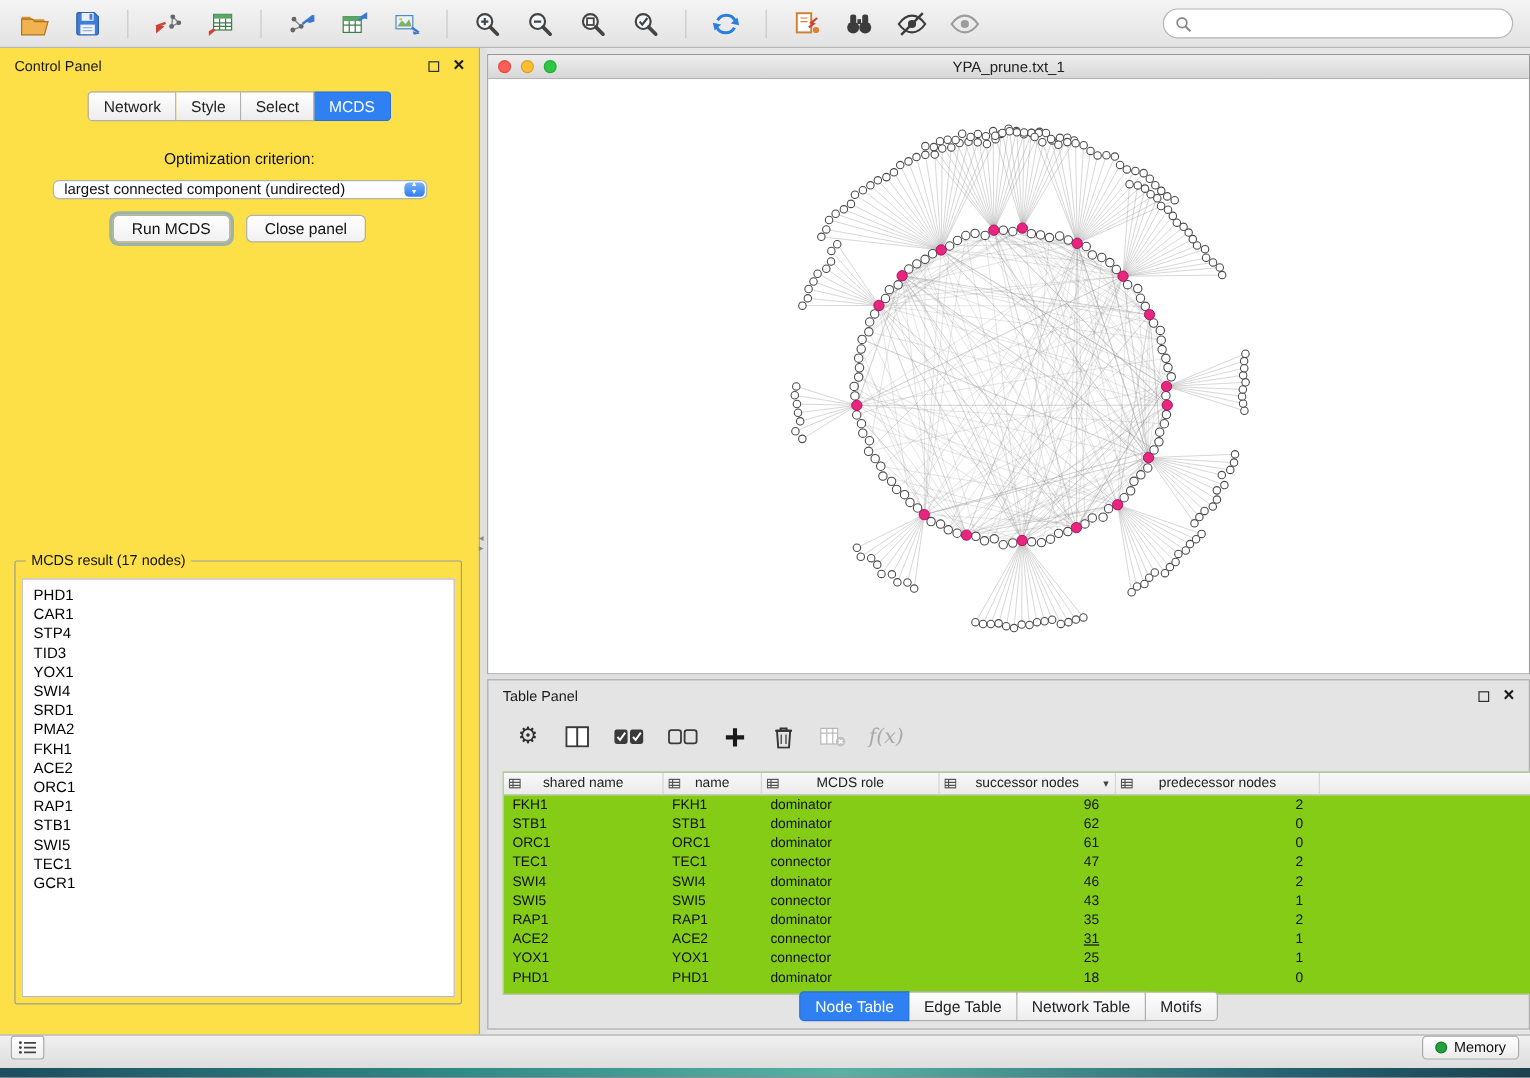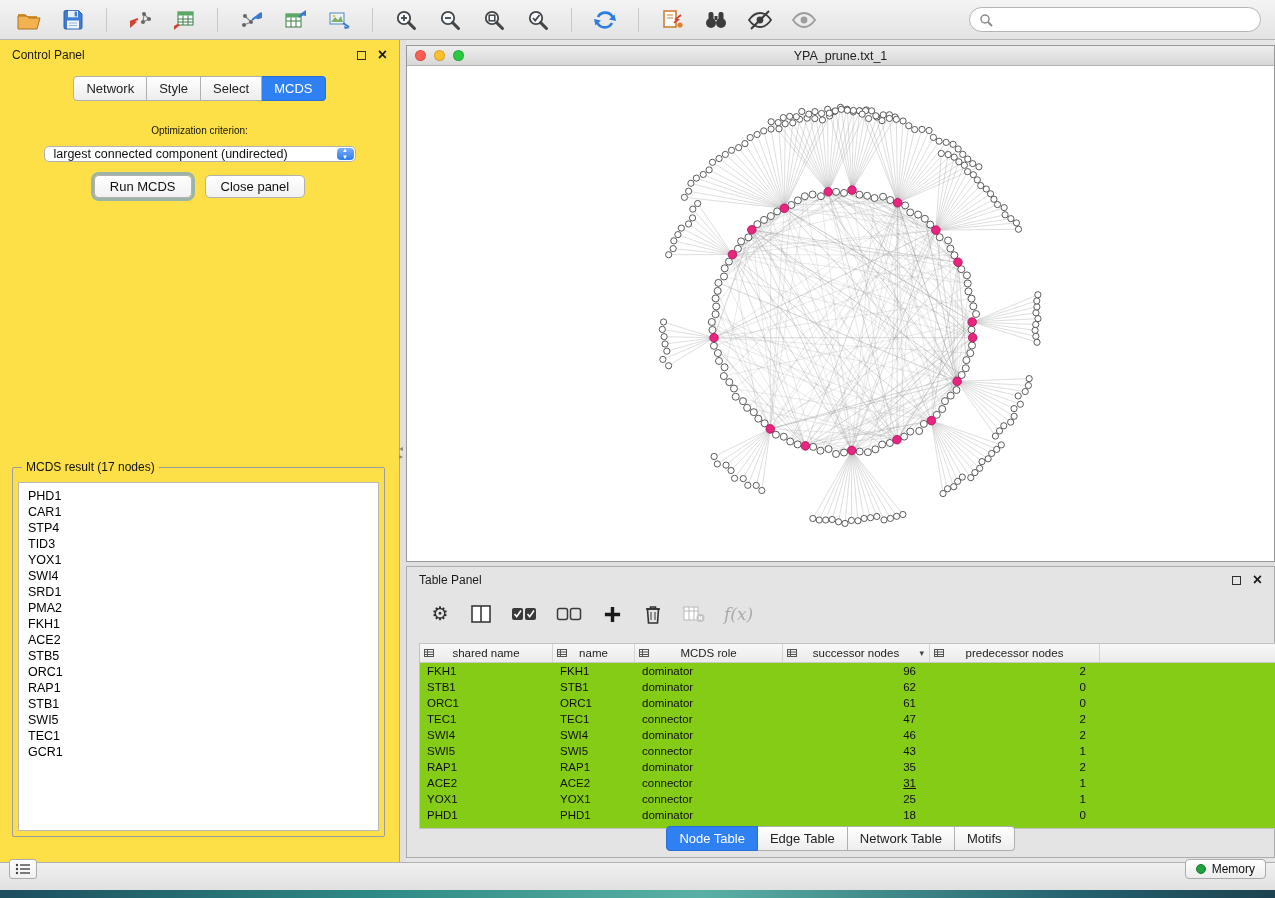--- a/index.html
+++ b/index.html
@@ -21,21 +21,21 @@
   .cp-header{height:30px;display:flex;align-items:center;padding:0 12px;font-size:12px;color:#1b1b1b}
   .win-btns{margin-left:auto;display:flex;align-items:center;gap:12px}
   .float-btn{width:9px;height:9px;border:1.4px solid #2f2f2f;display:inline-block}
   .close-btn{font-size:16px;font-weight:bold;color:#1b1b1b;line-height:12px}
   .seg-tabs{display:flex;justify-content:center;margin-top:6px}
   .seg-tab{font-family:"Liberation Sans",sans-serif;font-size:13px;padding:4px 12px;background:linear-gradient(#ffffff,#ededed);
            border:1px solid #b0b0b0;border-left-width:0;color:#222;cursor:default}
   .seg-tab:first-child{border-left-width:1px;border-radius:4px 0 0 4px}
   .seg-tab:last-child{border-radius:0 4px 4px 0}
   .seg-tab.active{background:#2f80f2;border-color:#2a6fd6;color:#fff}
-  .cp-opt-label{text-align:center;margin-top:24px;font-size:10px;color:#111}
+  .cp-opt-label{text-align:center;margin-top:24px;font-size:13px;color:#111}
   .cp-select{width:312px;height:16px;margin:10px auto 0;background:#fff;border:1px solid #b2b2b2;border-radius:5px;
              display:flex;font-size:12.5px;position:relative;padding:0 24px 0 9px;color:#111}
   .cp-select .stepper{position:absolute;right:1px;top:1px;bottom:1px;width:17px;border-radius:4px;
              background:linear-gradient(#79b0f8,#2f7cf0);color:#fff;display:flex;flex-direction:column;
              align-items:center;justify-content:center;font-size:6px;line-height:7px}
   .cp-buttons{display:flex;justify-content:center;gap:13px;margin-top:13px}
   .cp-btn{font-family:"Liberation Sans",sans-serif;font-size:13px;padding:3px 15px;background:linear-gradient(#ffffff,#f1f1f1);
           border:1px solid #b2b2b2;border-radius:5px;color:#111}
   .cp-btn.focus{box-shadow:0 0 0 3px rgba(77,144,245,.55)}
   .mcds-group{position:absolute;left:12px;width:373px;top:420px;height:377px;border:1px solid #9c9c9c;border-radius:2px;padding:8px 5px 5px 5px}
@@ -74,21 +74,21 @@
   .tbody{position:absolute;top:19px;left:0;right:12px;bottom:0}
   .trow{display:flex;height:16px;align-items:center}
   .td{font-size:11.5px;color:#111;padding-left:7px;overflow:hidden;white-space:nowrap}
   .td.num{text-align:right;padding-right:14px;padding-left:0}
   .scrollbar{position:absolute;top:19px;right:0;bottom:0;width:12px;background:#f4f4f4;border-left:1px solid #ddd}
   .thumb{position:absolute;top:2px;left:2px;width:8px;height:76px;background:#c5c5c5;border-radius:4px}
   .tp-tabs{position:absolute;left:0;right:0;bottom:6px;display:flex;justify-content:center}
 
   
   .status-bar{position:absolute;left:0;right:0;top:862px;height:28px;background:linear-gradient(#f0f0f0,#dedede);
-              border-top:1px solid #b0b0b0;display:flex;align-items:flex-end;padding:16px 9px}
+              border-top:1px solid #b0b0b0;display:flex;align-items:flex-start;padding:0 9px}
   .menu-btn{width:28px;height:20px;border:1px solid #ababab;background:linear-gradient(#fff,#efefef);border-radius:3px;
             display:flex;align-items:center;justify-content:center}
   .memory-btn{margin-left:auto;height:20px;border:1px solid #ababab;border-radius:4px;background:linear-gradient(#fff,#ececec);
               display:flex;align-items:center;gap:6px;padding:0 10px;font-size:12px;color:#111}
   .mem-dot{width:10px;height:10px;border-radius:50%;background:#1fa33c;border:1px solid #157a2b}
   .desktop-strip{position:absolute;left:0;right:0;top:890px;height:8px;
               background:linear-gradient(90deg,#1d4e5e,#2f8b86 30%,#5ab0a4 55%,#24606e 85%,#1d4250)}
 </style>
 </head>
 <body>
@@ -277,21 +277,20 @@
           <div class="mcds-item">PHD1</div>
           <div class="mcds-item">CAR1</div>
           <div class="mcds-item">STP4</div>
           <div class="mcds-item">TID3</div>
           <div class="mcds-item">YOX1</div>
           <div class="mcds-item">SWI4</div>
           <div class="mcds-item">SRD1</div>
           <div class="mcds-item">PMA2</div>
           <div class="mcds-item">FKH1</div>
           <div class="mcds-item">ACE2</div>
-          <div class="mcds-item">STB5</div>
           <div class="mcds-item">ORC1</div>
           <div class="mcds-item">RAP1</div>
           <div class="mcds-item">STB1</div>
           <div class="mcds-item">SWI5</div>
           <div class="mcds-item">TEC1</div>
           <div class="mcds-item">GCR1</div>
         </div>
     </fieldset>
   </div>
 

